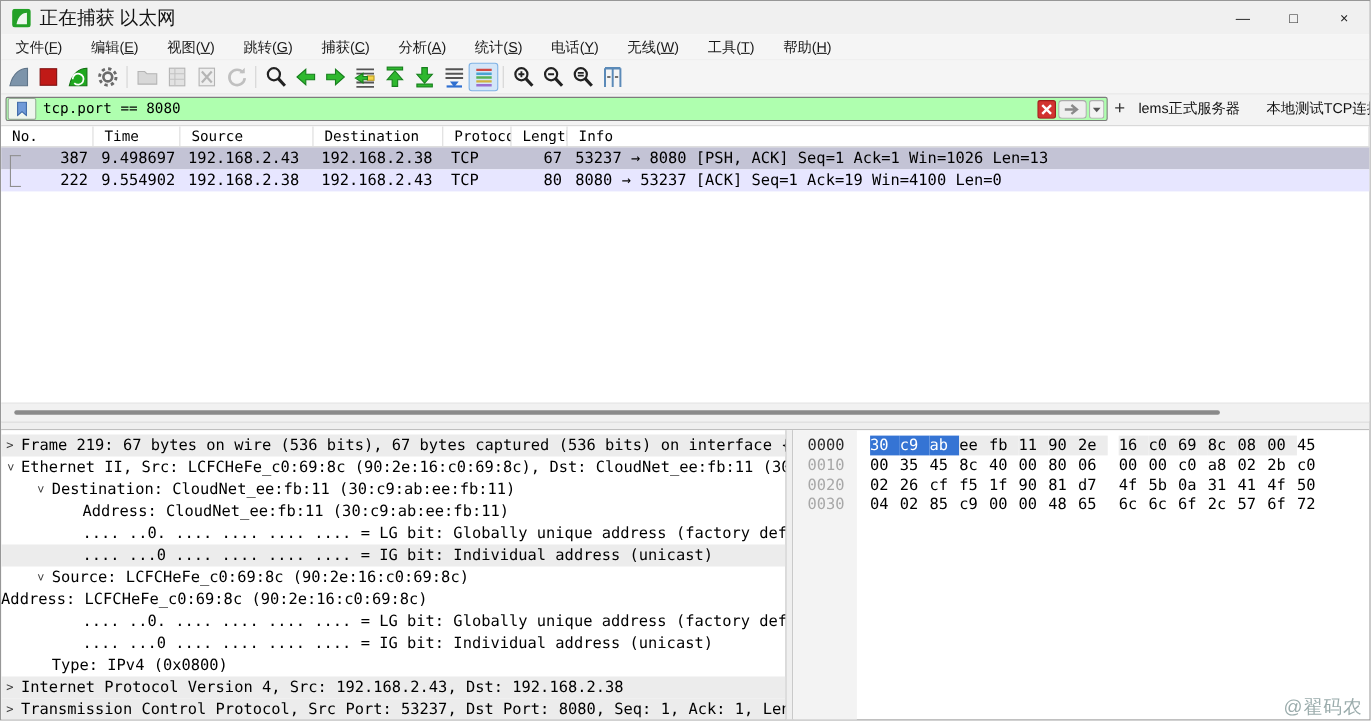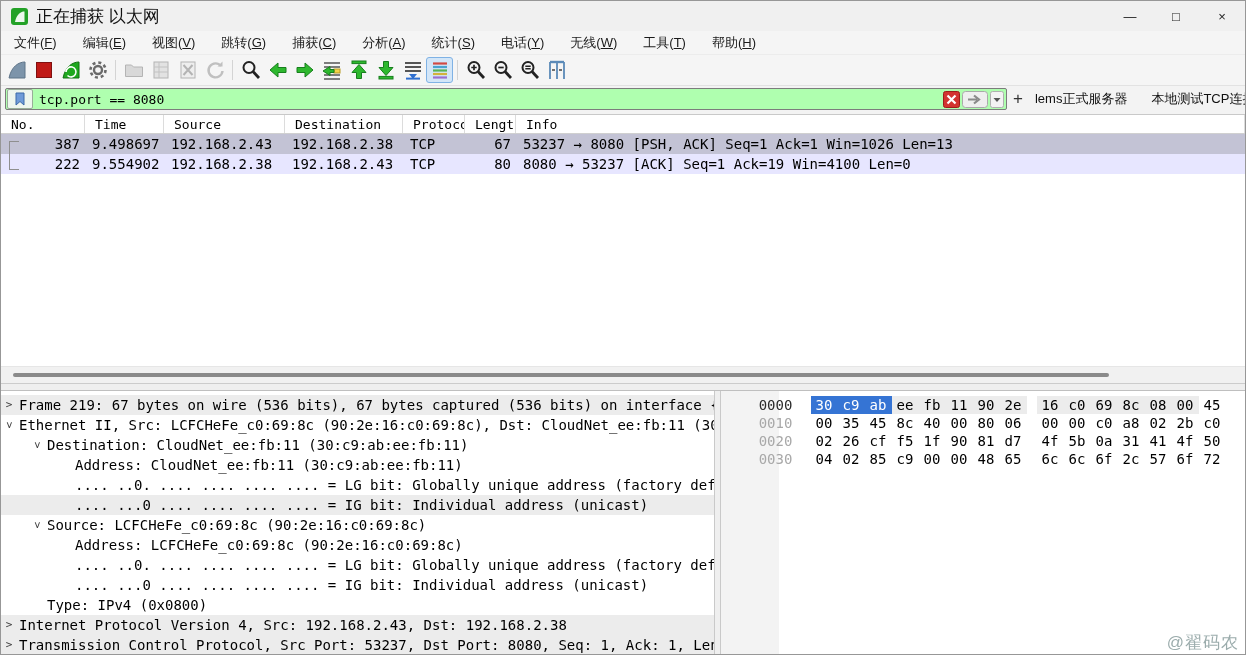--- a/index.html
+++ b/index.html
@@ -59,21 +59,21 @@
   .detail-pane{width:713px;overflow:hidden;padding-top:4px;box-sizing:border-box;
     font-family:"DejaVu Sans Mono","Liberation Mono",monospace;font-size:14px;}
   .dline{height:20px;line-height:20px;white-space:nowrap;position:relative;color:#000;}
   .dline.shaded{background:var(--shaded_line_bg);}
   .darrow{position:absolute;top:0;font-size:11px;color:#3c3c3c;width:10px;text-align:center;}
   .darrow.exp{transform:rotate(90deg);}
   .vdivider{width:5px;background:#efefef;border-left:1px solid #c9c9c9;border-right:1px solid #c9c9c9;}
   .hex-pane{flex:1;position:relative;overflow:hidden;padding-top:5px;
     font-family:"DejaVu Sans Mono","Liberation Mono",monospace;font-size:14px;}
   .hex-pane::before{content:"";position:absolute;left:0;top:0;bottom:0;width:58px;background:#f3f3f3;}
-  .hrow{height:18px;line-height:18px;white-space:nowrap;position:relative;text-align:center;}
+  .hrow{height:18px;line-height:18px;white-space:nowrap;position:relative;}
   .hoff{display:inline-block;width:44px;padding-left:13px;color:#a8a8a8;}
   .hoff.act{color:#2b2b2b;}
   .hbytes{margin-left:13px;}
   .hb{display:inline-block;width:27px;}
   .hb.gap{margin-left:10px;}
   .hb.sel{background:var(--selection_blue);color:#fff;}
   .hb.proto{background:var(--shaded_line_bg);}
   .watermark{position:absolute;right:6px;bottom:0px;font-size:17px;color:#9bacac;letter-spacing:1px;}
   svg{display:block;}
 </style>
@@ -316,21 +316,21 @@
   <div class="bottom">
     <div class="detail-pane">
       <div>
           <div class="dline shaded"><span class="darrow" style="left: 3px;">&gt;</span><span style="padding-left: 18px;">Frame 219: 67 bytes on wire (536 bits), 67 bytes captured (536 bits) on interface {31</span></div>
           <div class="dline"><span class="darrow exp" style="left: 3px;">&gt;</span><span style="padding-left: 18px;">Ethernet II, Src: LCFCHeFe_c0:69:8c (90:2e:16:c0:69:8c), Dst: CloudNet_ee:fb:11 (30:c</span></div>
           <div class="dline"><span class="darrow exp" style="left: 31px;">&gt;</span><span style="padding-left: 46px;">Destination: CloudNet_ee:fb:11 (30:c9:ab:ee:fb:11)</span></div>
           <div class="dline"><span style="padding-left: 74px;">Address: CloudNet_ee:fb:11 (30:c9:ab:ee:fb:11)</span></div>
           <div class="dline"><span style="padding-left: 74px;">.... ..0. .... .... .... .... = LG bit: Globally unique address (factory defaul</span></div>
           <div class="dline shaded"><span style="padding-left: 74px;">.... ...0 .... .... .... .... = IG bit: Individual address (unicast)</span></div>
           <div class="dline"><span class="darrow exp" style="left: 31px;">&gt;</span><span style="padding-left: 46px;">Source: LCFCHeFe_c0:69:8c (90:2e:16:c0:69:8c)</span></div>
-          <div class="dline"><span style="padding-left: 74px;">Address: LCFCHeFe_c0:69:8c (90:2e:16:c0:69:8c)</span></div>
+          <div class="dline"><span style="">Address: LCFCHeFe_c0:69:8c (90:2e:16:c0:69:8c)</span></div>
           <div class="dline"><span style="padding-left: 74px;">.... ..0. .... .... .... .... = LG bit: Globally unique address (factory defaul</span></div>
           <div class="dline"><span style="padding-left: 74px;">.... ...0 .... .... .... .... = IG bit: Individual address (unicast)</span></div>
           <div class="dline"><span style="padding-left: 46px;">Type: IPv4 (0x0800)</span></div>
           <div class="dline shaded"><span class="darrow" style="left: 3px;">&gt;</span><span style="padding-left: 18px;">Internet Protocol Version 4, Src: 192.168.2.43, Dst: 192.168.2.38</span></div>
           <div class="dline shaded"><span class="darrow" style="left: 3px;">&gt;</span><span style="padding-left: 18px;">Transmission Control Protocol, Src Port: 53237, Dst Port: 8080, Seq: 1, Ack: 1, Len:</span></div>
         </div>
     </div>
     <div class="vdivider"></div>
     <div class="hex-pane">
       <div style="position:relative">

